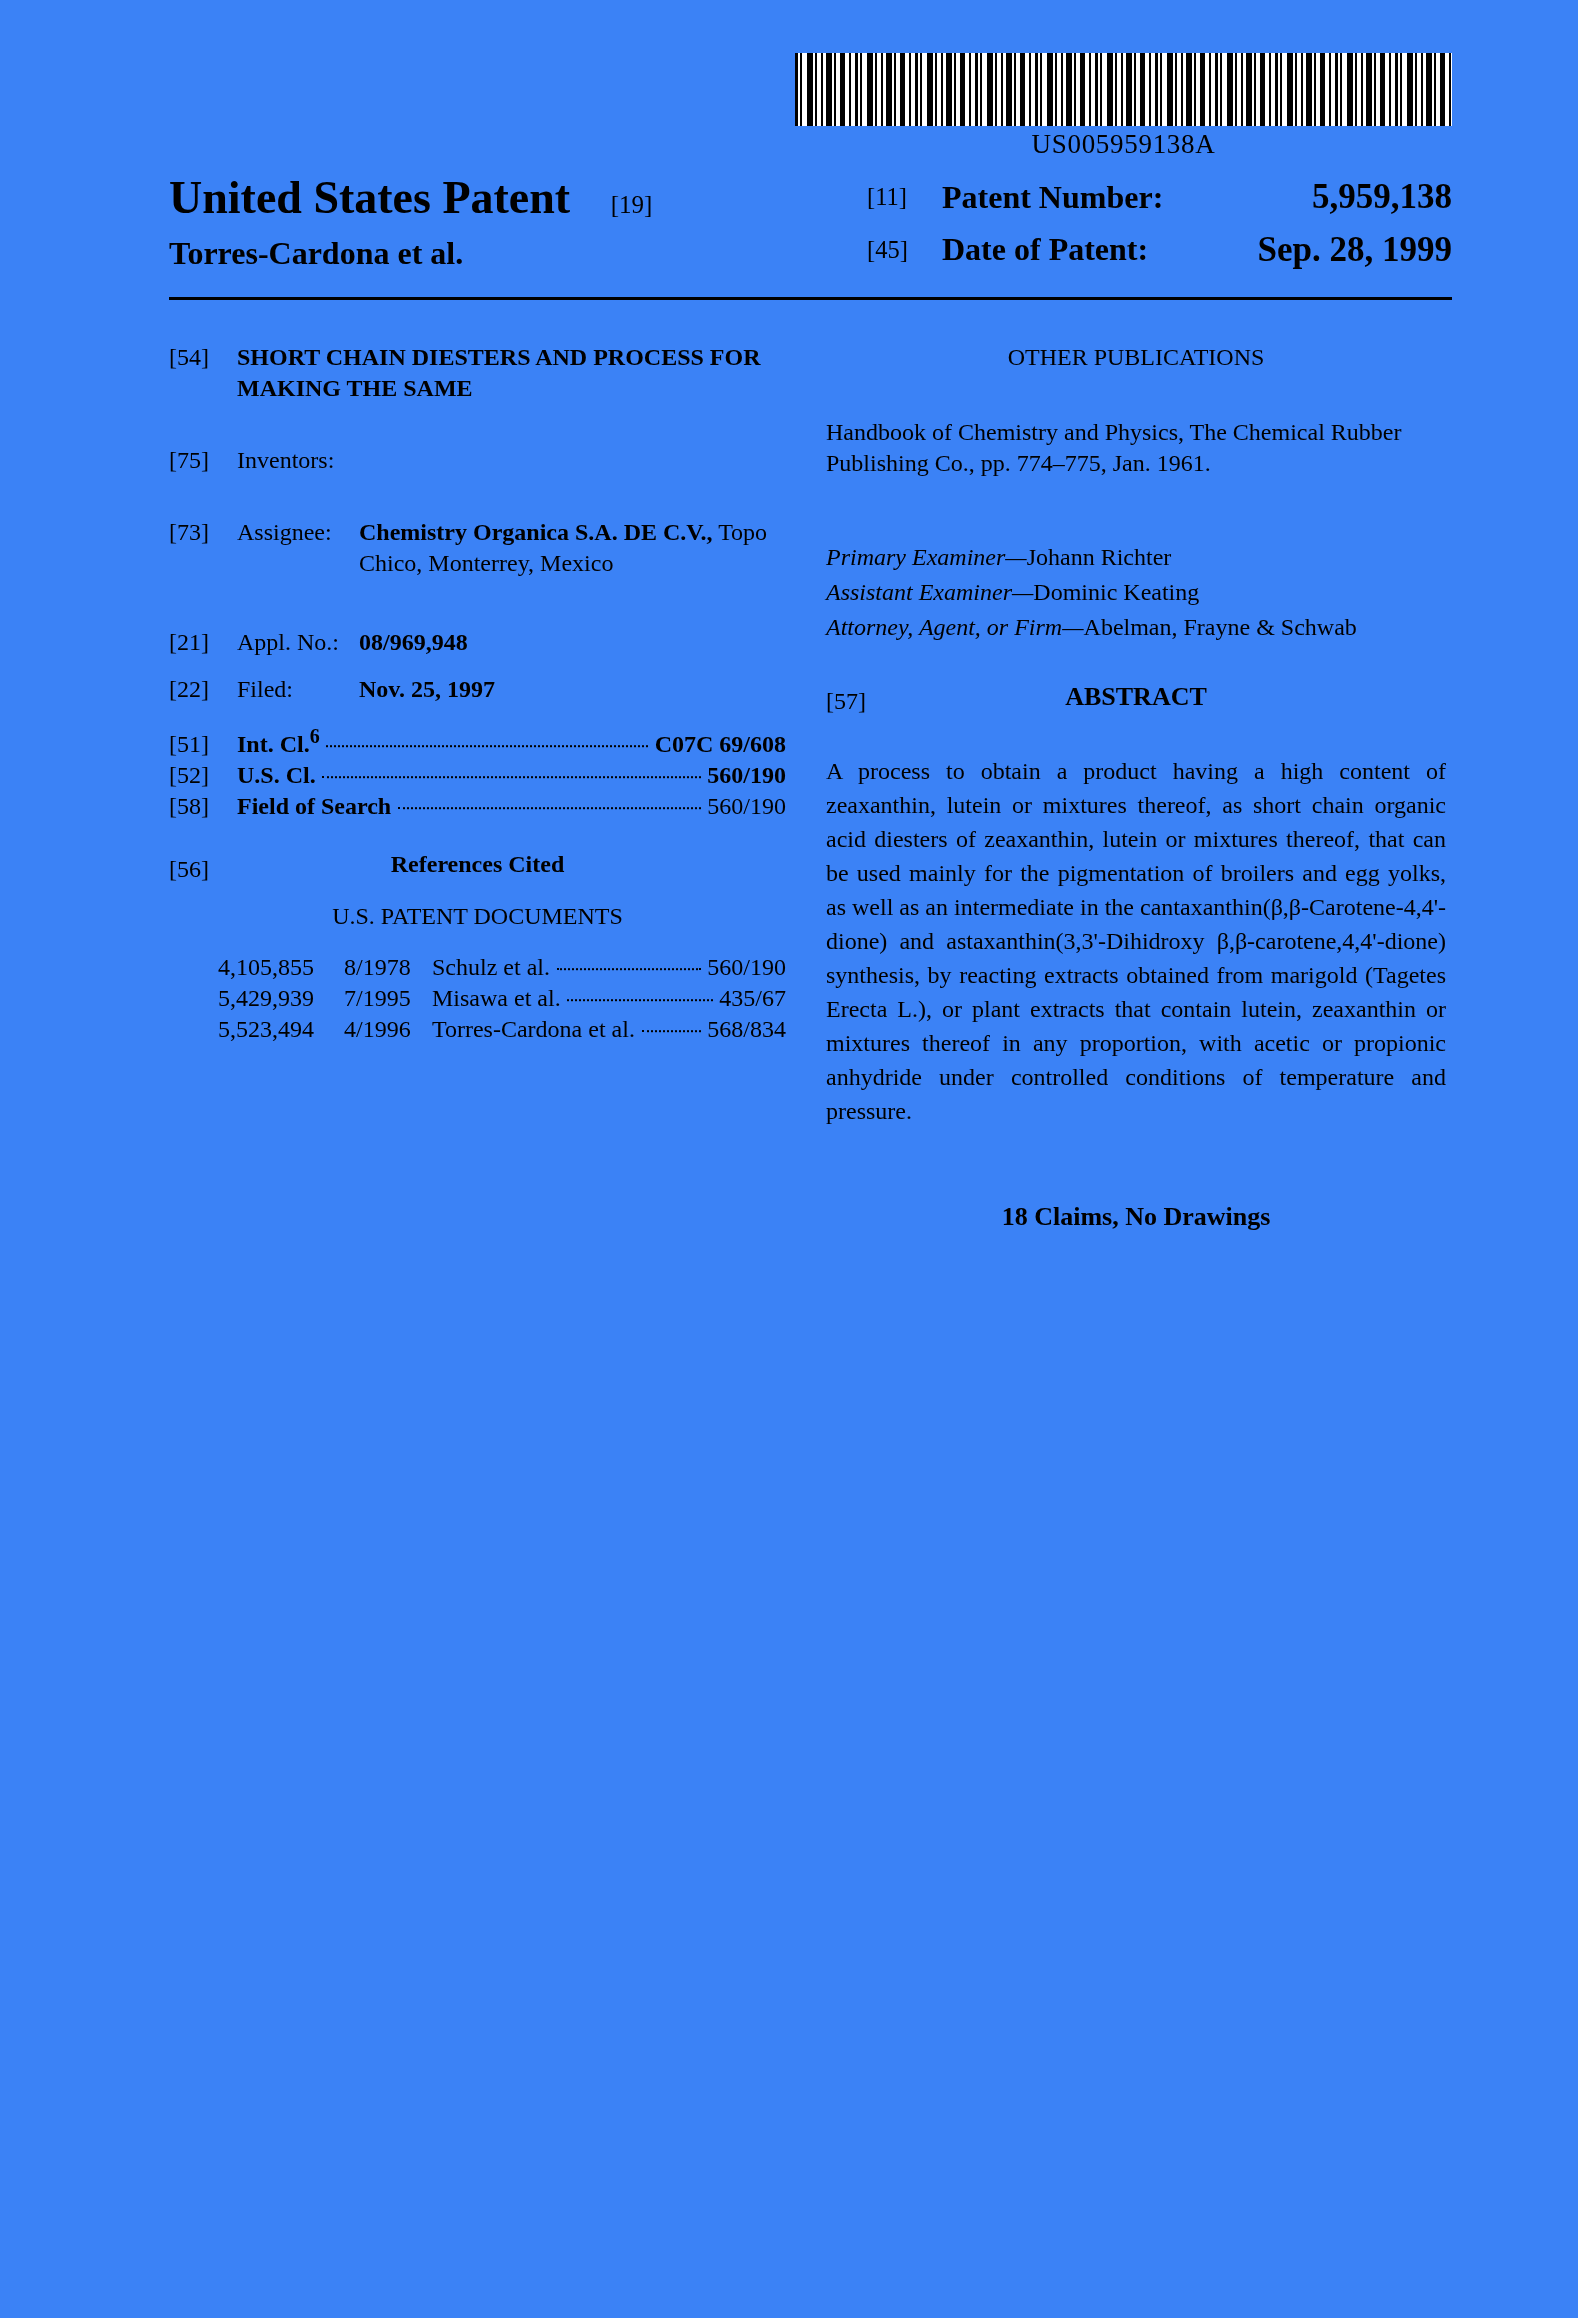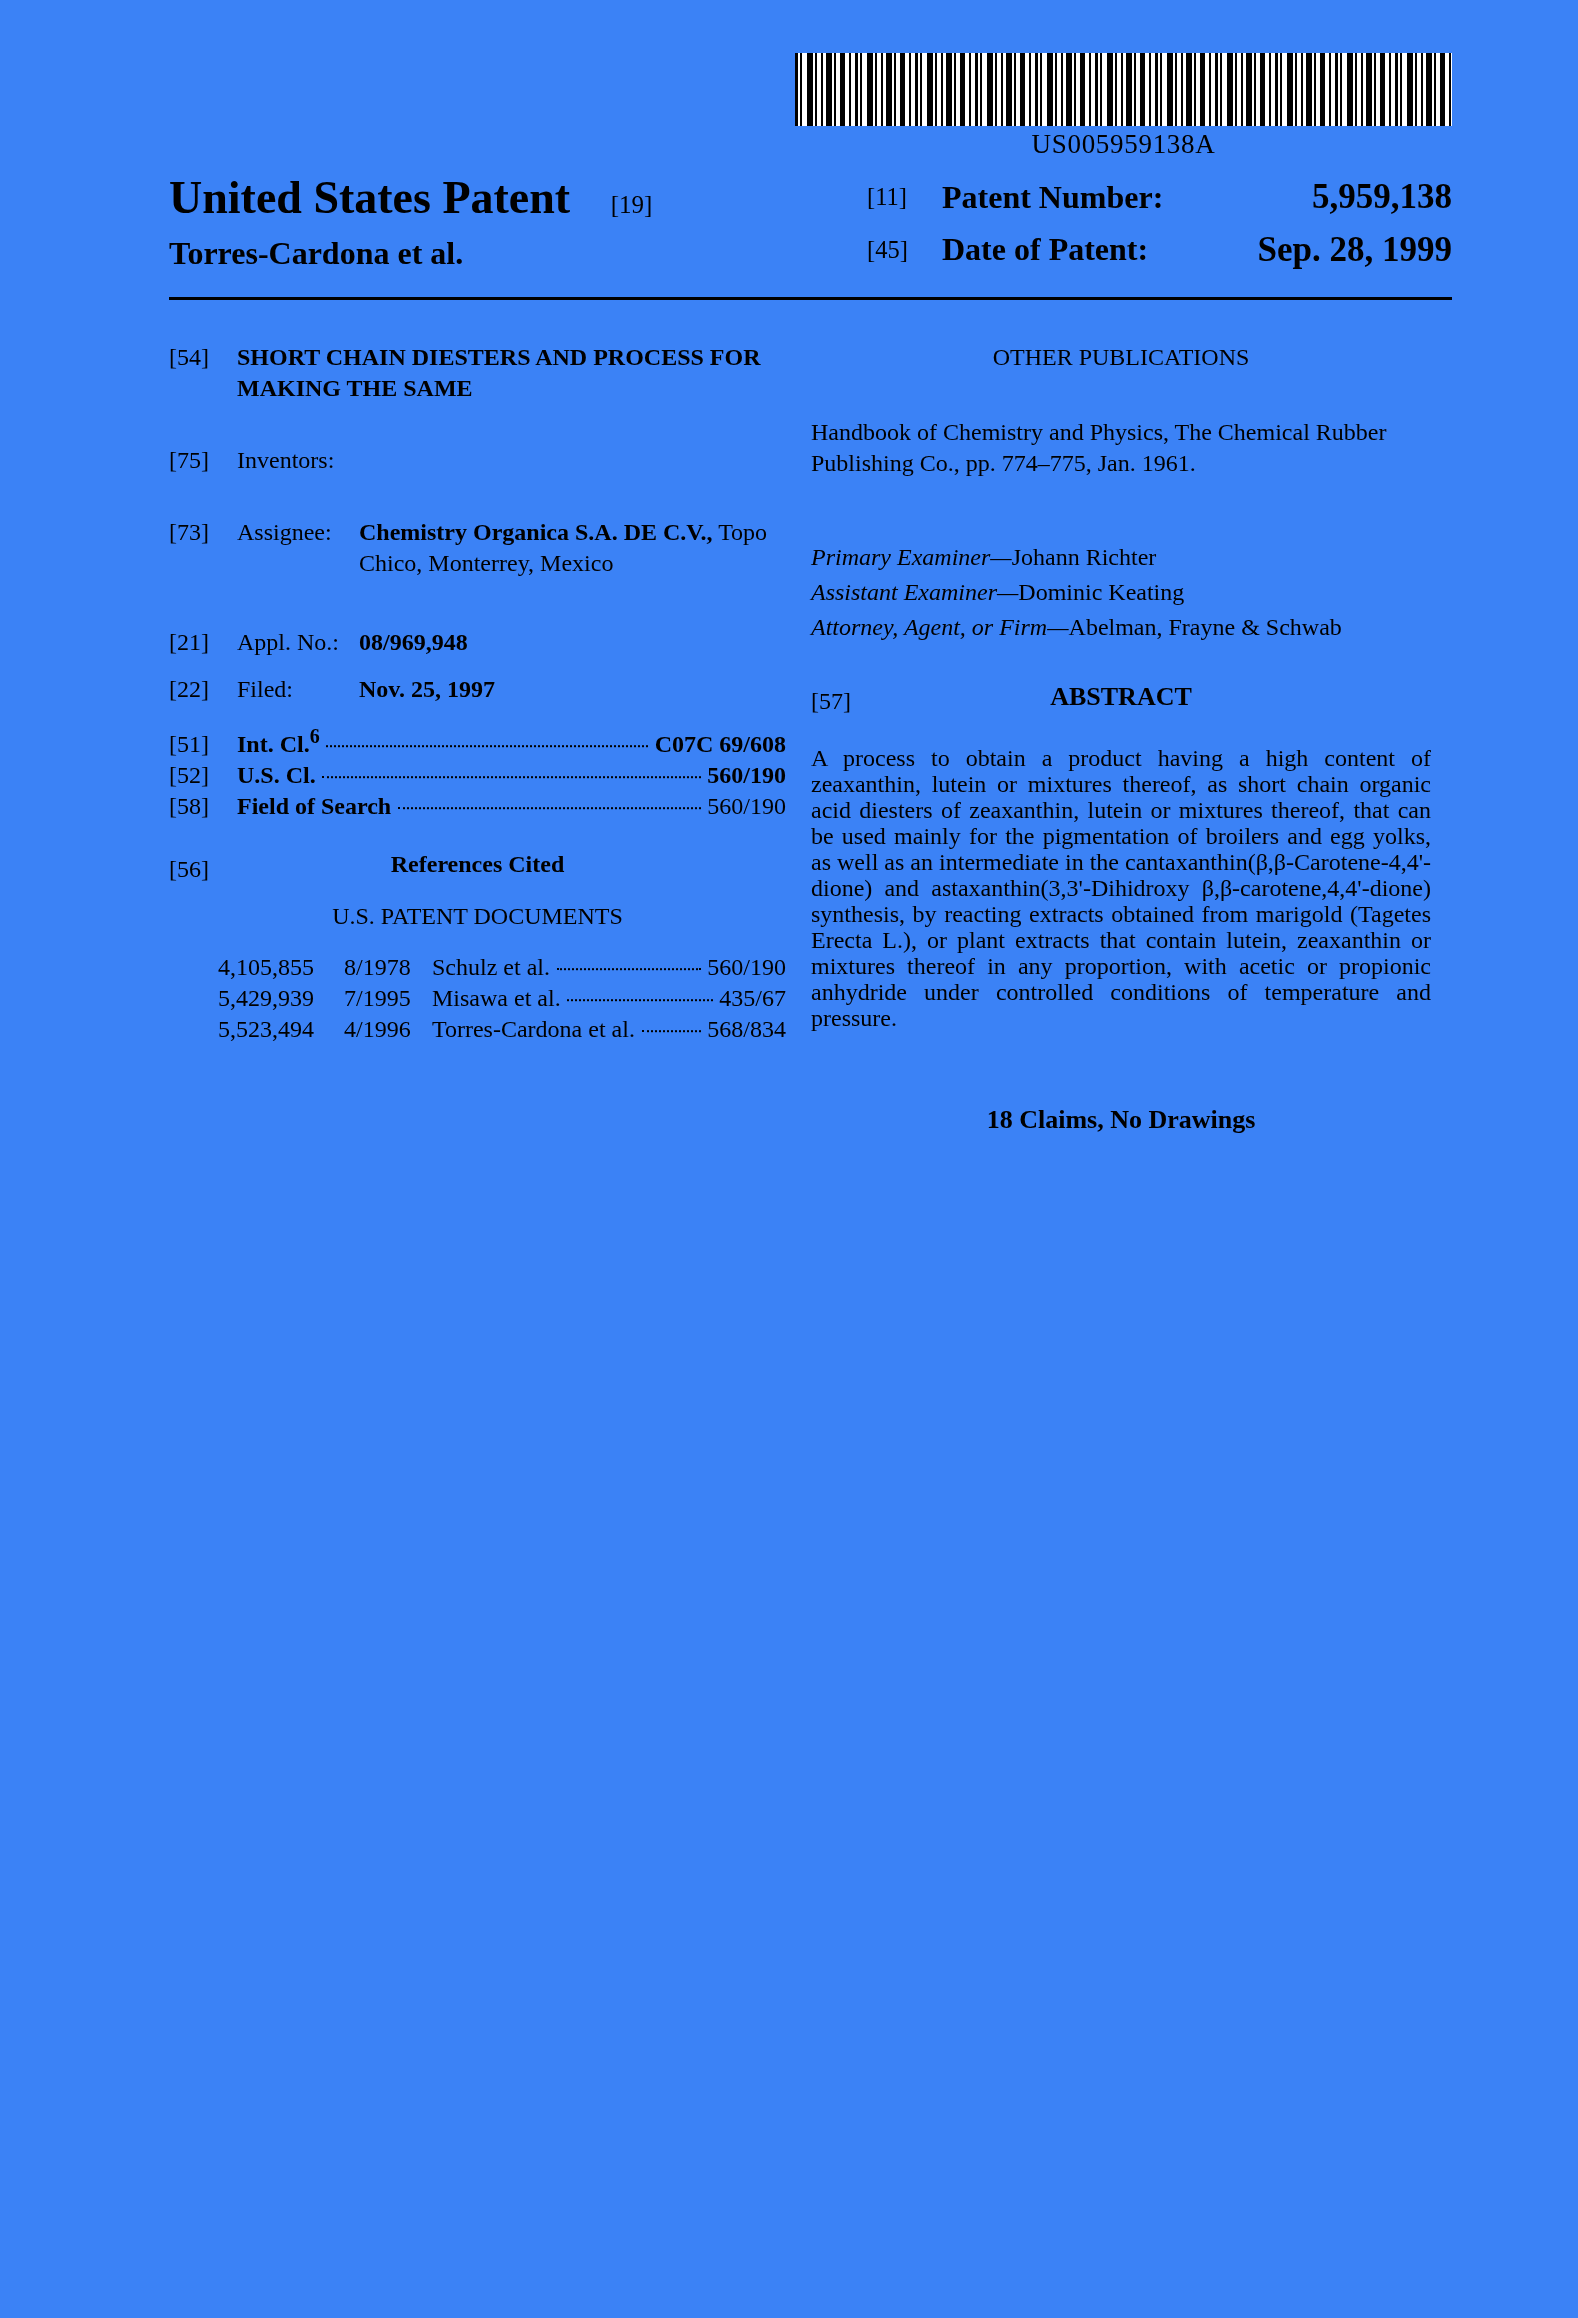--- a/index.html
+++ b/index.html
@@ -34,21 +34,21 @@
   .party { font-size:32px; font-weight:bold; margin-top:11px; }
   .hdr-right { width:585px; padding-top:6.8px; }
   .hdr-line { display:flex; align-items:center; margin-bottom:12.2px; }
   .hdr-line .tag { font-size:24.5px; width:75px; flex-shrink:0; }
   .hdr-line .lbl { font-size:32px; font-weight:bold; }
   .hdr-line .val { font-size:35px; font-weight:bold; flex:1; text-align:right; }
 
   .main-rule { border:none; border-top:3.4px solid #000; margin:15px 0 0 0; }
 
   
-  .cols { display:flex; gap:25px; margin-top:42px; font-size:24px; line-height:31px; }
+  .cols { display:flex; gap:40px; margin-top:42px; font-size:24px; line-height:31px; }
   .col-left { width:617px; }
   .col-right { width:620px; }
 
   .row { display:flex; align-items:baseline; }
   .row .tag { width:68px; flex-shrink:0; }
   .row .lbl { width:122px; flex-shrink:0; }
   .row .val { flex:1; }
   .b { font-weight:bold; }
   .caps-title { font-weight:bold; }
 
@@ -71,21 +71,21 @@
   .ref-leader { flex:1; border-bottom:2.7px dotted #000; margin:0 6.8px; transform:translateY(-4.8px); }
   .ref-cls { flex-shrink:0; }
 
   
   .pub-text { margin-top:44px; }
   .examiners { margin-top:63px; }
   .exam-line { margin-top:4.1px; }
   .it { font-style:italic; }
   .abstract-head { margin-top:38px; font-size:26px; }
   .abstract-head .hd { font-weight:bold; }
-  .abstract-body { margin-top:33px; text-align:justify; line-height:26px; }
+  .abstract-body { margin-top:42px; text-align:justify; line-height:34px; }
   .claims { margin-top:73px; text-align:center; font-weight:bold; font-size:26px; }
 </style>
 </head>
 <body>
 
 <div class="page">
   <div class="content">
 
     <div class="barcode-wrap">
       <div class="barcode-bars"></div>

